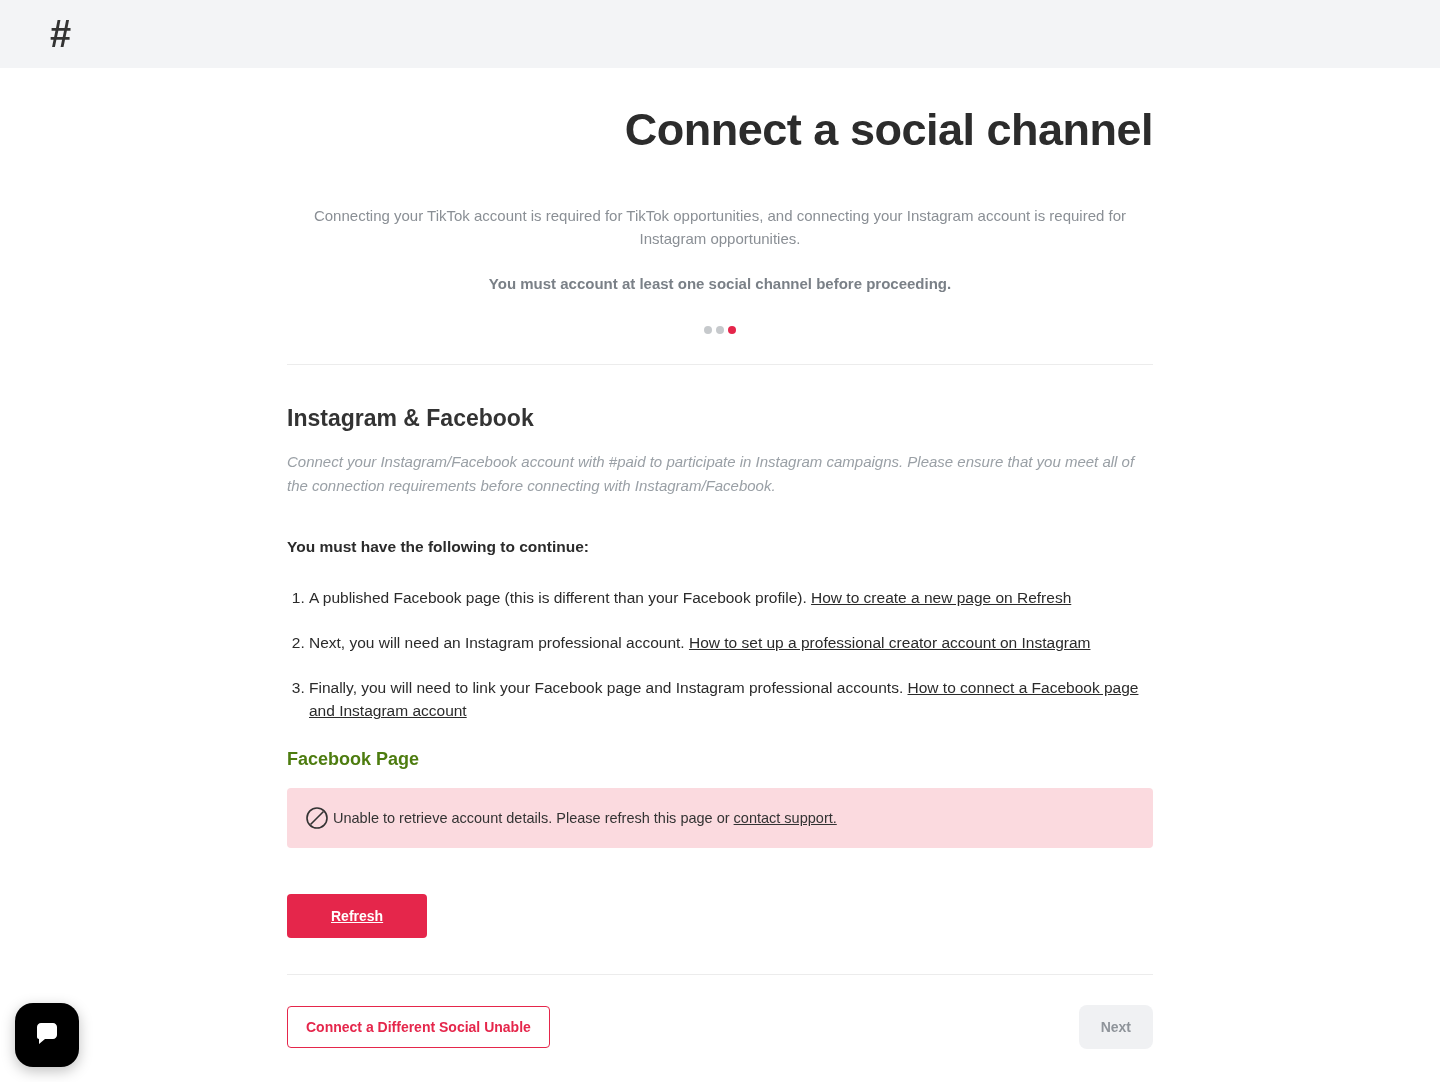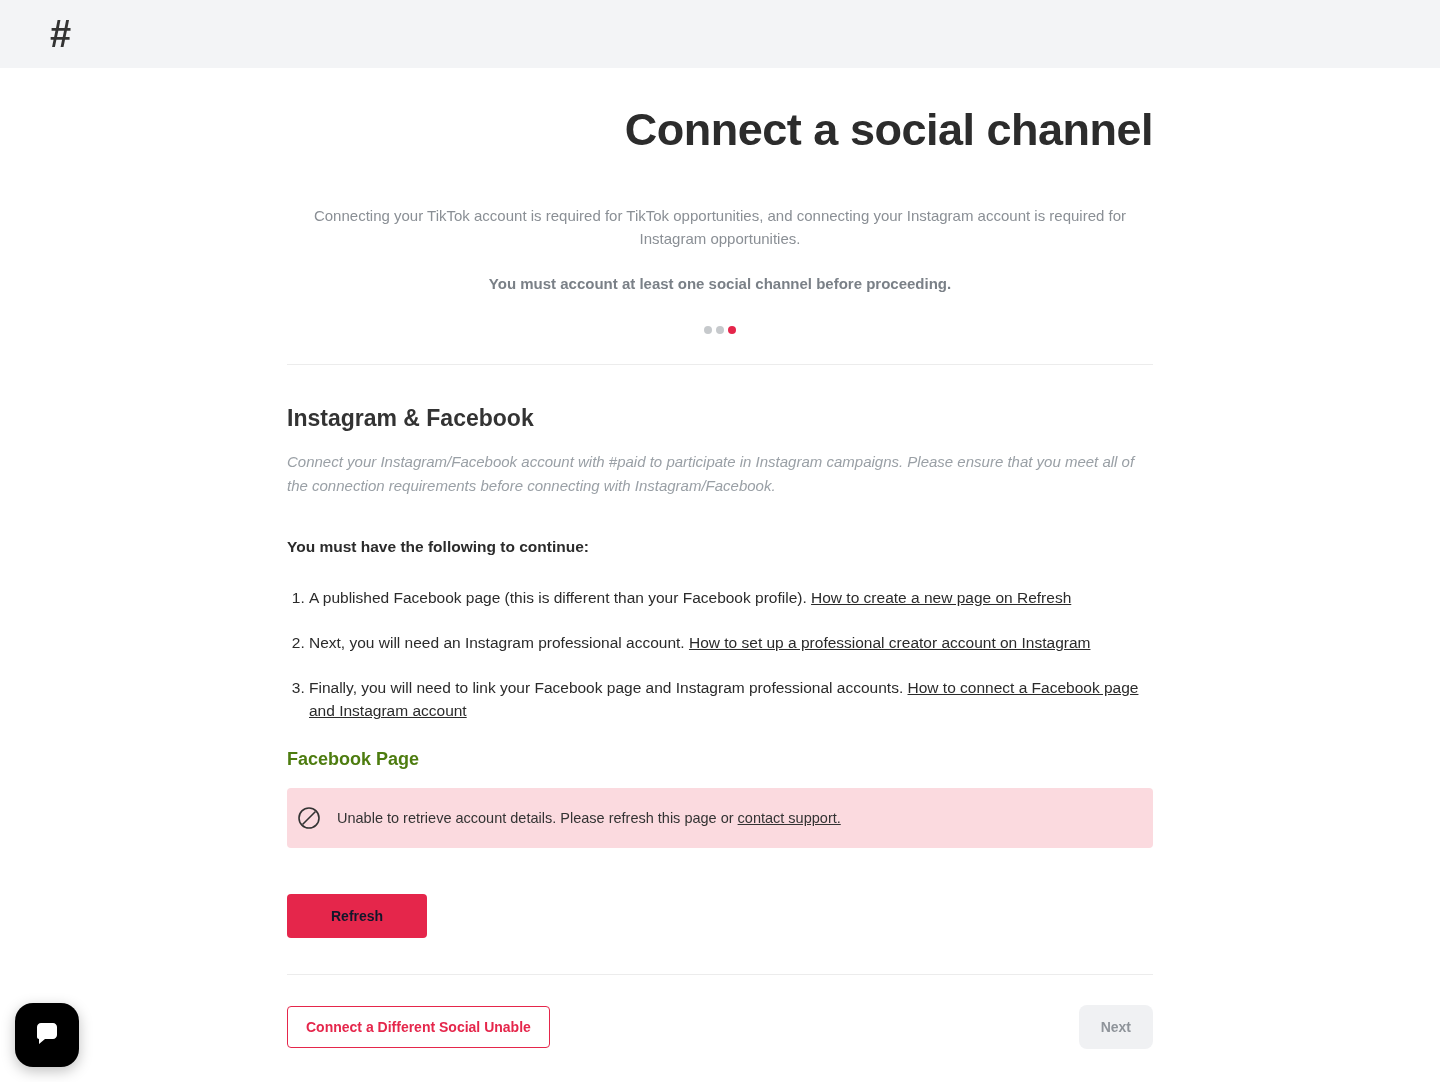--- a/index.html
+++ b/index.html
@@ -106,44 +106,45 @@
   }
   .field-label {
     font-weight: 700;
     font-size: 18px;
     margin-top: 26px;
     color: #4d7c0f;
   }
   .error-box {
     background: #fbdadf;
     border-radius: 4px;
-    padding: 18px 10px;
+    padding: 18px 18px;
     margin-top: 18px;
     display: flex;
     align-items: center;
-    gap: 16px;
+    gap: 4px;
     font-size: 14.5px;
     color: #333;
     text-align: right;
   }
   .error-box a { color: #333; text-decoration: underline; }
   .error-icon {
     flex-shrink: 0;
     width: 24px; height: 24px;
   }
   .refresh-btn {
     background: #e5264b;
-    color: #0f172a;
+    color: #ffffff;
     font-weight: 700;
     font-size: 14px;
     border: none;
     border-radius: 4px;
     padding: 14px 44px;
     margin-top: 46px;
     cursor: pointer;
+    text-decoration: underline;
   }
   hr.divider2 {
     border: none;
     border-top: 1px solid #ececec;
     margin-top: 36px;
   }
   .footer-row {
     display: flex;
     justify-content: space-between;
     align-items: center;

